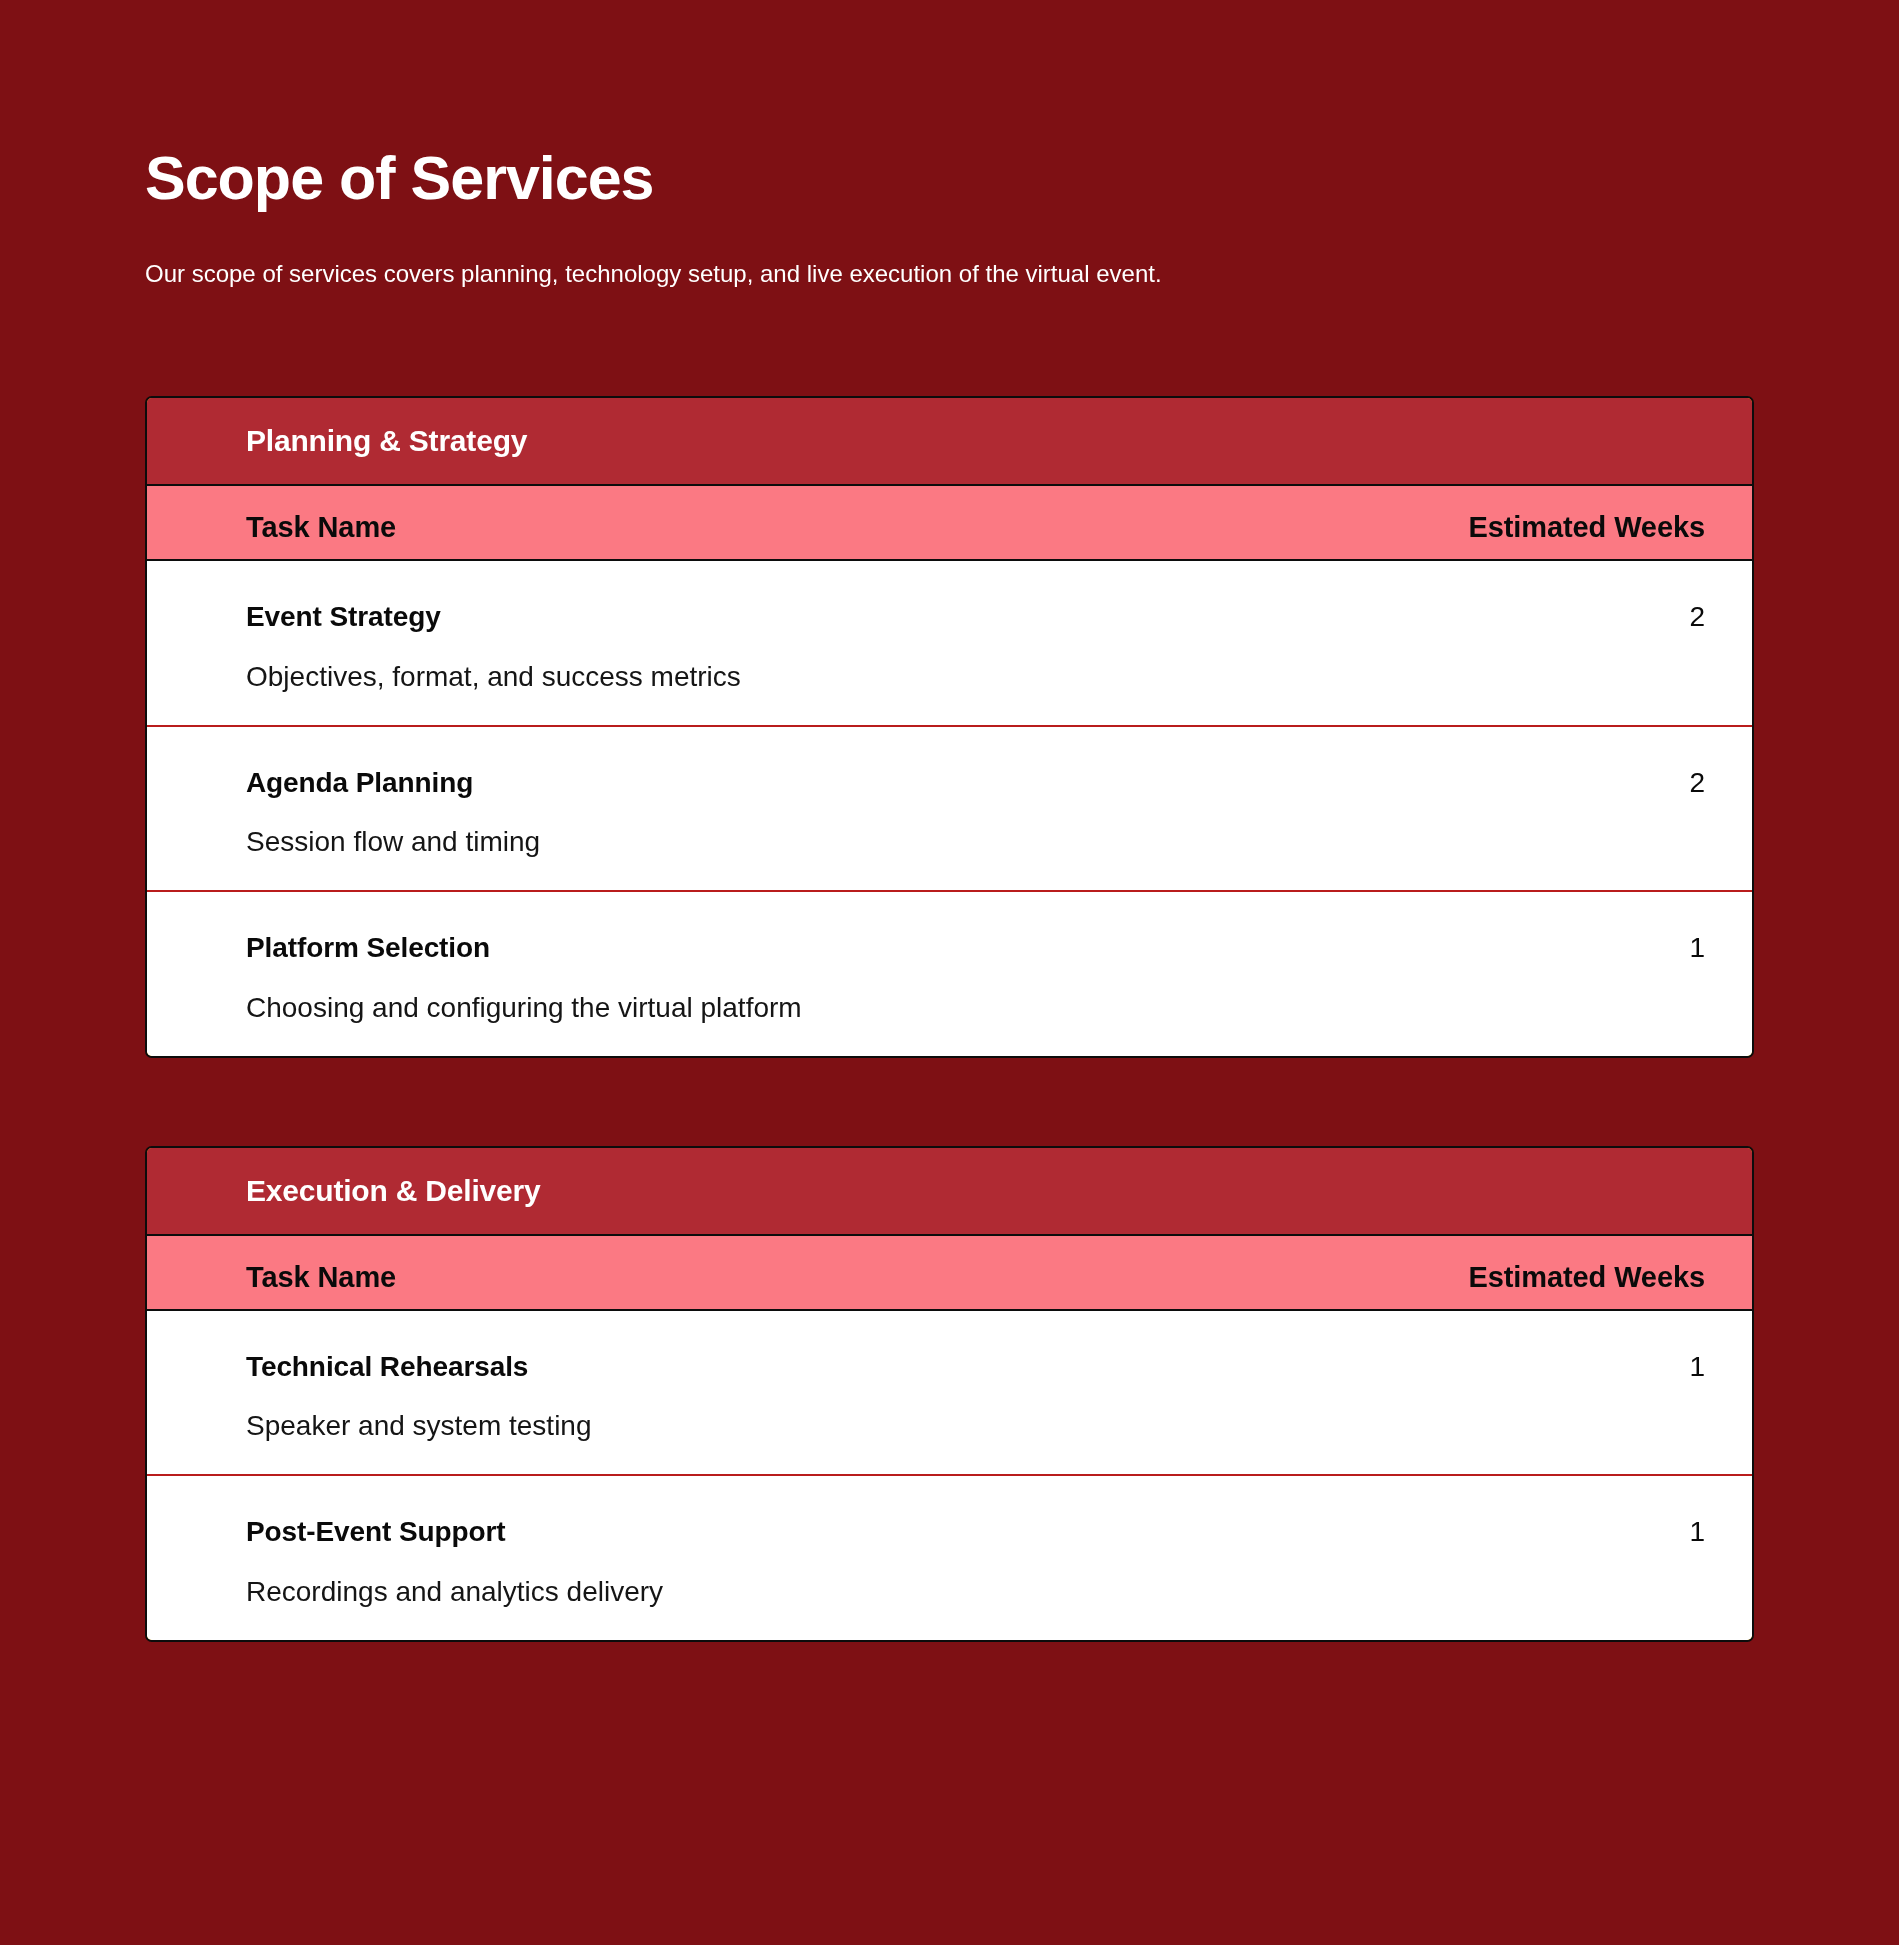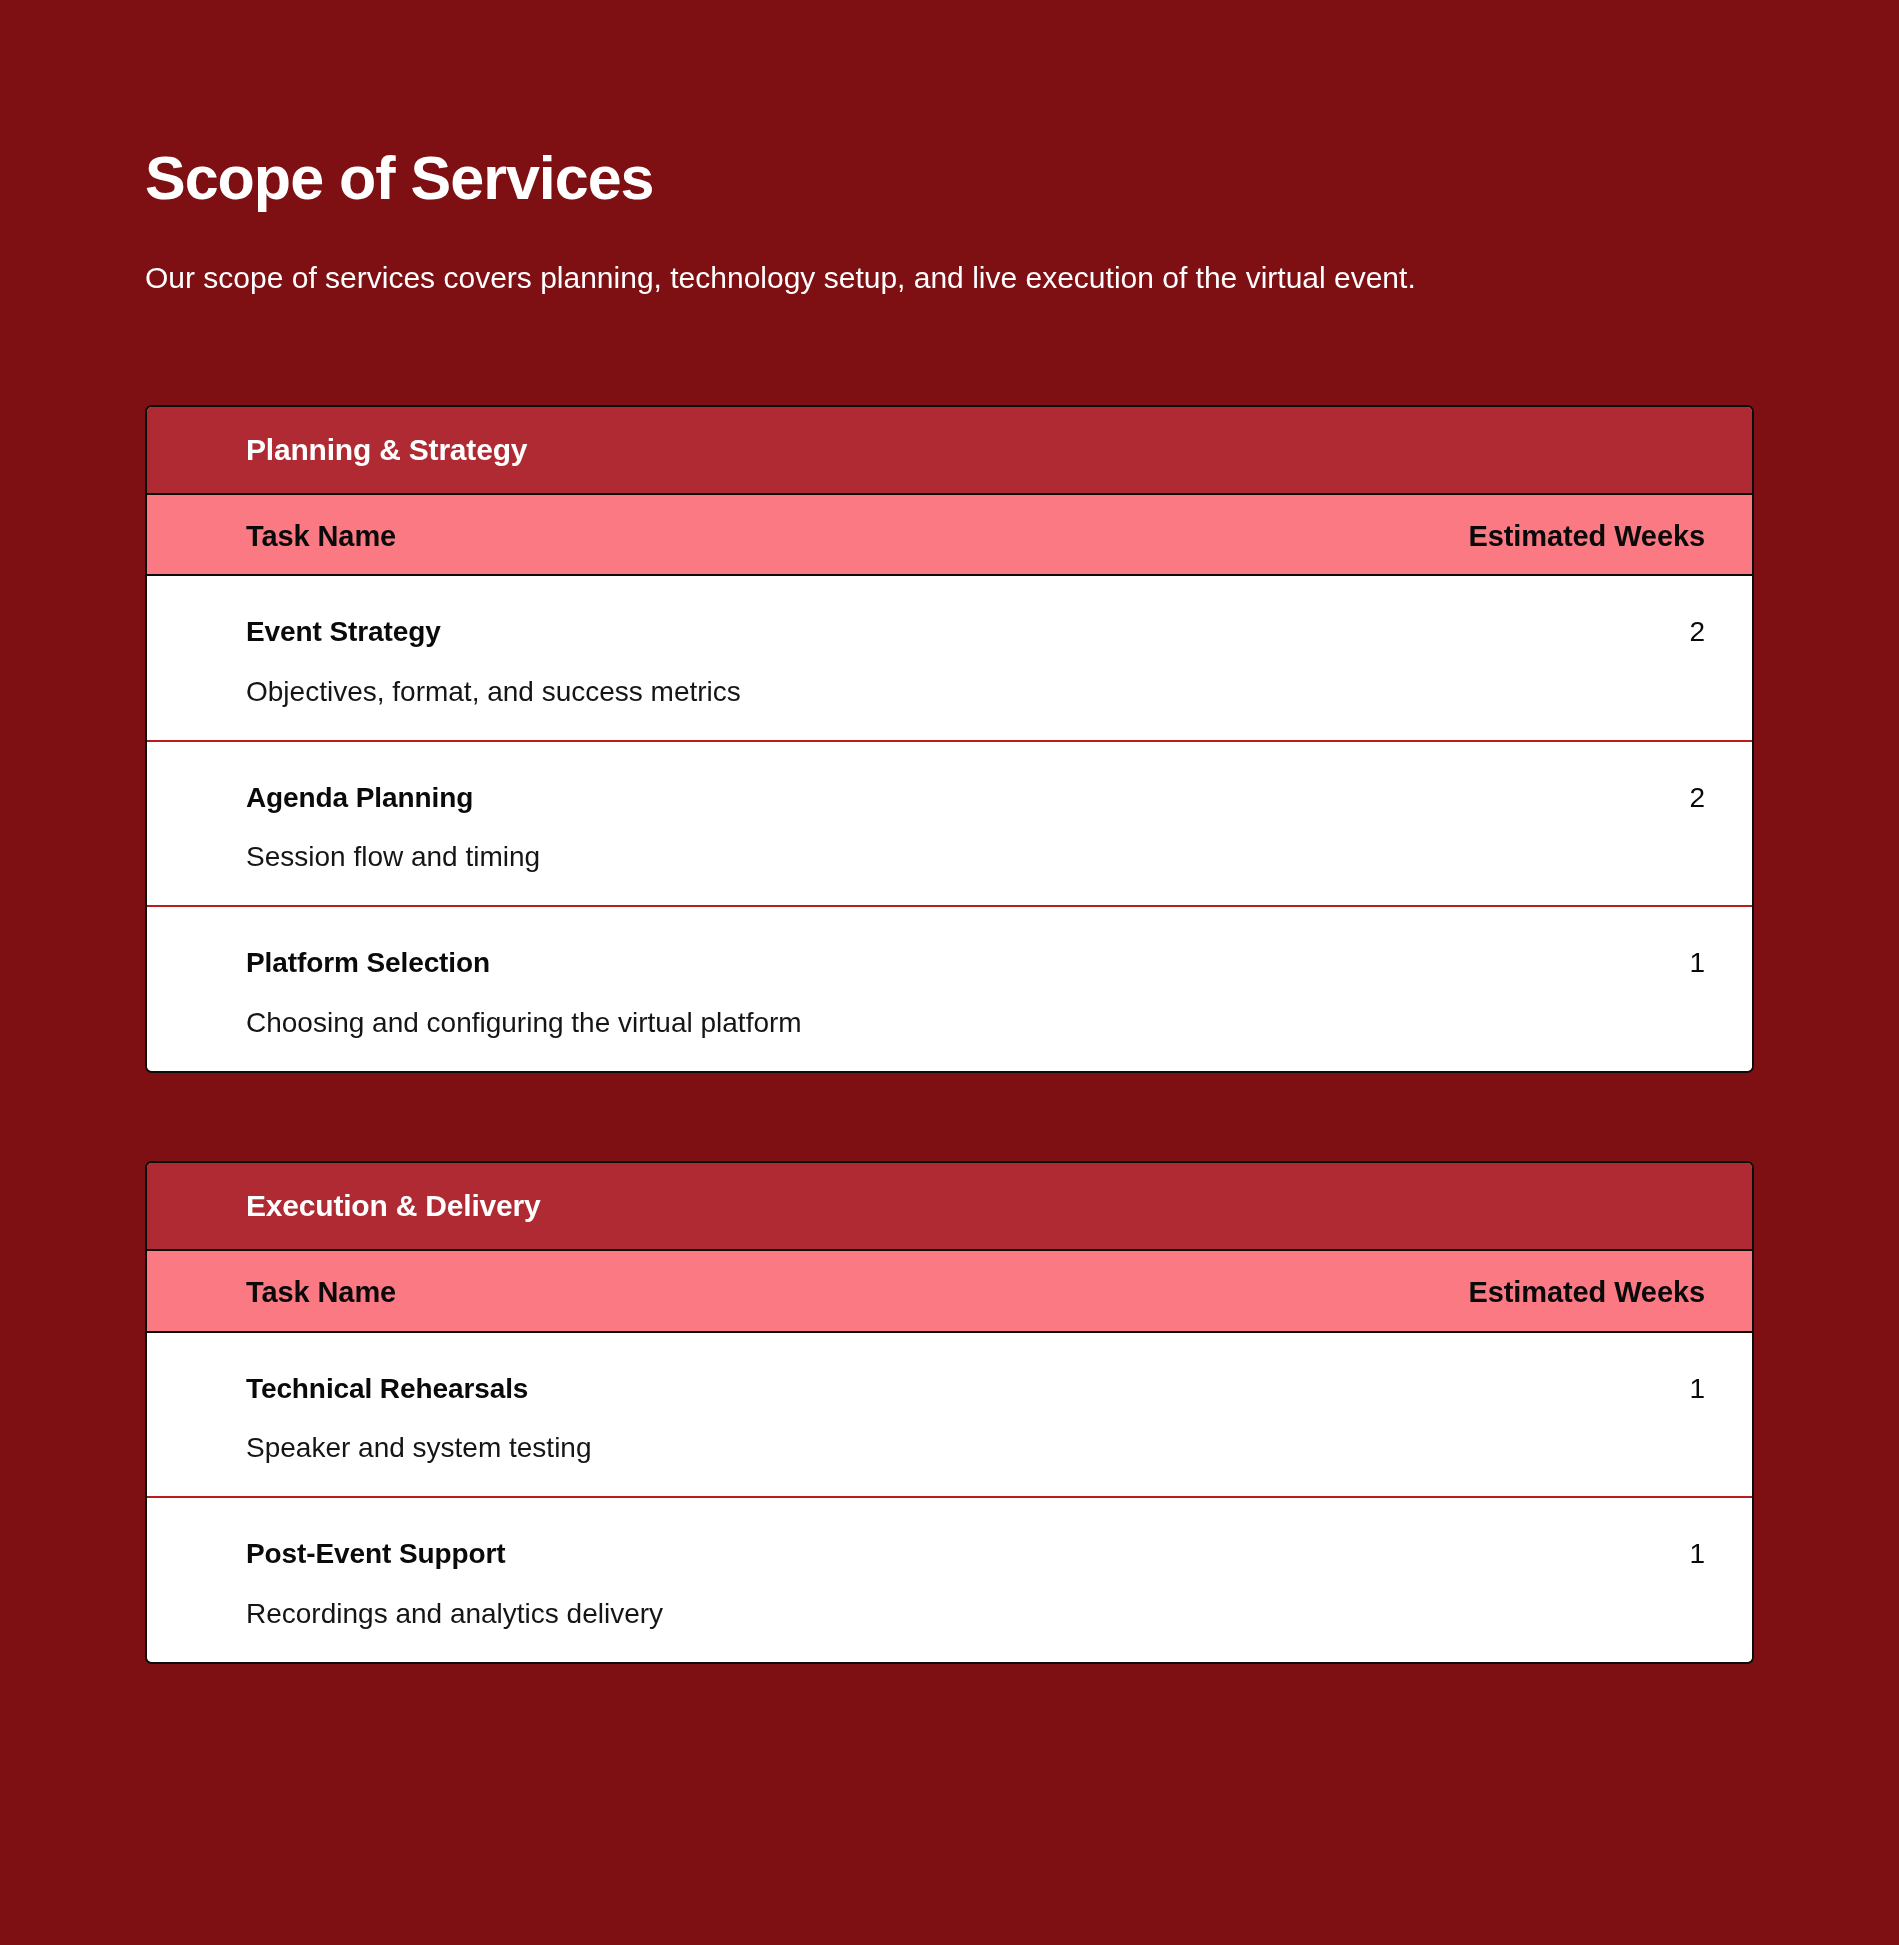--- a/index.html
+++ b/index.html
@@ -31,21 +31,21 @@
     margin: 0;
     font-size: 61px;
     line-height: 1.0;
     font-weight: 800;
     letter-spacing: -1px;
     color: #ffffff;
   }
   .page-subtitle {
     margin: 0;
     padding-top: 49px;
-    font-size: 30px;
+    font-size: 24px;
     line-height: 1.35;
     font-weight: 400;
     color: #ffffff;
   }
 
   
   .card {
     position: relative;
     box-sizing: border-box;
     border: 2px solid #0c0c0c;
@@ -69,21 +69,21 @@
     letter-spacing: -0.2px;
   }
 
   .table {
     width: 100%;
     border-collapse: collapse;
     table-layout: fixed;
   }
   .table thead th {
     background: #fb7983;
-    padding: 24px 0 21px 0;
+    padding: 24px 0 14px 0;
     font-size: 29px;
     line-height: 1.2;
     font-weight: 800;
     color: #0a0a0a;
     letter-spacing: -0.1px;
     border-bottom: 2px solid #0c0c0c;
   }
   .th-task {
     text-align: left;
     padding-left: 99px !important;

